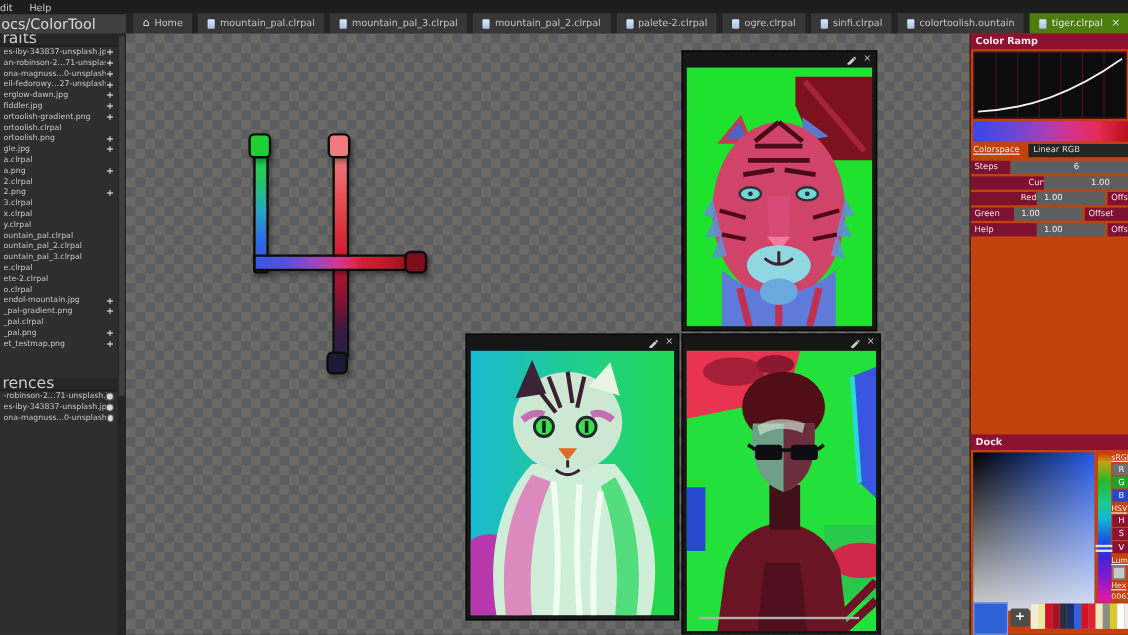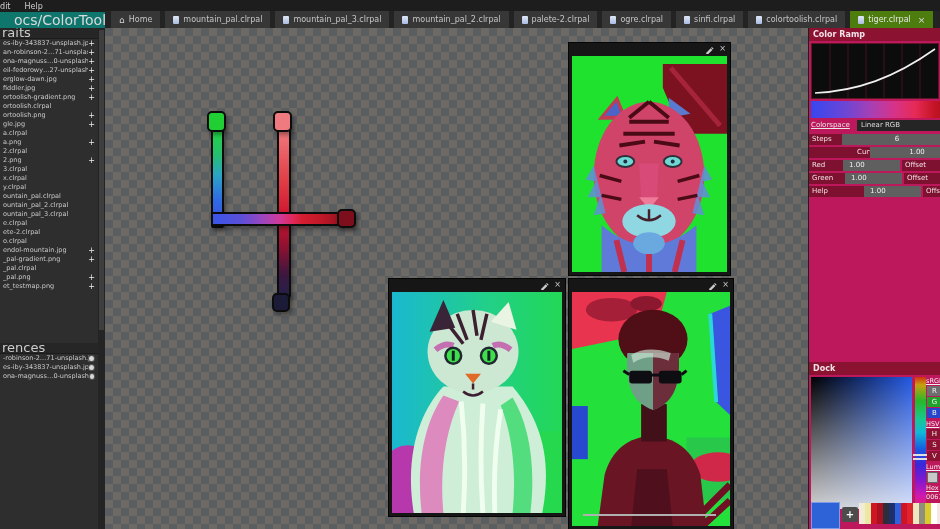--- a/index.html
+++ b/index.html
@@ -19,22 +19,22 @@
   .tab{display:flex;align-items:center;gap:4px;background:#373737;color:#c6c6c6;
        font-size:8px;padding:0 8px;white-space:nowrap;}
   .tab.active{background:#4d7c0f;color:#e8e8e8;}
   .tab-ico.home{font-size:9px;color:#d8d8d8;line-height:8px;}
   .tab-ico.file{width:6px;height:8px;background:linear-gradient(#dfe7f5,#aabde2);
                 border-radius:1px;display:inline-block;}
   .tab-close{margin-left:3px;font-size:9px;color:#dddddd;line-height:8px;}
 
   
   #sidebar{position:absolute;left:0;top:12px;width:105px;height:517px;background:#2e2e2e;}
-  .sb-title{height:16px;line-height:16px;background:#0f766e;color:#dadada;font-size:14px;
-            padding-left:14px;white-space:nowrap;overflow:hidden;}
+  .sb-title{height:16px;line-height:16px;background:#404040;color:#dadada;font-size:12px;
+            padding-left:1px;white-space:nowrap;overflow:hidden;}
   #sb-scrollbar{position:absolute;right:0;top:16px;width:7px;height:501px;background:#242424;}
   #sb-scrollbar .thumb{position:absolute;left:1px;top:2px;width:5px;height:300px;background:#3e3e3e;}
   #sb-sections{position:absolute;left:0;top:16px;width:98px;overflow:hidden;}
   .sb-sec{height:10px;line-height:10px;background:#262626;color:#cdcdcd;font-size:13px;
           padding-left:2px;border-bottom:1px solid #1c1c1c;}
   .sb-item{height:9px;line-height:9px;display:flex;align-items:center;color:#c9c9c9;
            font-size:6.5px;padding-left:3px;white-space:nowrap;}
   .sb-name{flex:1 1 auto;overflow:hidden;}
   .sb-plus{color:#eeeeee;font-size:8px;margin-right:3px;line-height:7px;}
   .sb-eye{width:5px;height:5px;border-radius:50%;background:#d8d8d8;margin-right:4px;
@@ -70,21 +70,21 @@
   .vicon{color:#cccccc;font-size:8px;line-height:8px;}
   .vicon svg{display:block;}
   .viewer-body{position:absolute;left:3px;top:13px;right:3px;bottom:3px;overflow:hidden;}
   .viewer-body svg{display:block;width:100%;height:100%;}
   #viewer-tiger{left:463px;top:14px;width:163px;height:234px;}
   #viewer-cat{left:283px;top:250px;width:178px;height:239px;}
   #viewer-man{left:463px;top:250px;width:166px;height:252px;}
   #man-scrollbar{position:absolute;left:14px;bottom:13px;width:133px;height:2px;background:#b0b0b0;}
 
   
-  #rpanel{position:absolute;left:808px;top:28px;width:132px;height:501px;background:#be185d;
+  #rpanel{position:absolute;left:808px;top:28px;width:132px;height:501px;background:#c2410c;
           border-left:1px solid #1e1e1e;box-sizing:border-box;}
   .panel-hdr{position:absolute;left:0;width:140px;height:13px;line-height:13px;background:#8c1232;
              color:#f3e2e8;font-size:8px;font-weight:bold;padding-left:4px;}
   #curve-box{position:absolute;left:2px;top:15px;width:128px;height:56px;background:#0c0c0c;
              border:1px solid #5c1626;box-sizing:border-box;}
   #ramp-gradient{position:absolute;left:2px;top:73px;width:134px;height:17px;
      background:linear-gradient(90deg,#3846ef,#6a46d6 25%,#a83fb4 45%,#d63389 62%,#e62a55 78%,#c41425 92%,#b01020);}
   .prow{position:absolute;left:0;height:11px;display:flex;align-items:stretch;font-size:7px;}
   .plabel{background:#7e1130;color:#f0e0e6;line-height:11px;padding-left:3px;box-sizing:border-box;}
   .pvalue{background:#5f5f5f;color:#f0f0f0;line-height:11px;box-sizing:border-box;}
@@ -150,21 +150,21 @@
       <div class="tab">
         <span class="tab-ico file"></span>
         <span>ogre.clrpal</span>
       </div>
       <div class="tab">
         <span class="tab-ico file"></span>
         <span>sinfi.clrpal</span>
       </div>
       <div class="tab">
         <span class="tab-ico file"></span>
-        <span>colortoolish.clrpal</span>
+        <span>colortoolish.ountain</span>
       </div>
       <div class="tab active">
         <span class="tab-ico file"></span>
         <span>tiger.clrpal</span>
         <span class="tab-close">×</span>
       </div>
     </div>
 
   <div id="sidebar">
     <div class="sb-title">ocs/ColorTool</div>
@@ -262,21 +262,21 @@
           <span class="sb-name">_pal.clrpal</span>
         </div>
         <div class="sb-item">
           <span class="sb-name">_pal.png</span>
           <span class="sb-plus">+</span>
         </div>
         <div class="sb-item">
           <span class="sb-name">et_testmap.png</span>
           <span class="sb-plus">+</span>
         </div>
-        <div class="sb-sec" style="margin-top: 52px;">rences</div>
+        <div class="sb-sec" style="margin-top: 24px;">rences</div>
         <div class="sb-item">
           <span class="sb-name">-robinson-2…71-unsplash.jpg</span>
           <span class="sb-eye"></span>
         </div>
         <div class="sb-item">
           <span class="sb-name">es-iby-343837-unsplash.jpg</span>
           <span class="sb-eye"></span>
         </div>
         <div class="sb-item">
           <span class="sb-name">ona-magnuss…0-unsplash.jpg</span>
@@ -435,21 +435,21 @@
       <span class="plabel" style="width:33px;">Steps</span>
       <span class="pvalue center" style="width:110px;">6</span>
     </div>
 
     <div class="prow" style="top:119px;">
       <span class="plabel" style="width:61px;padding-left:48px;">Curve</span>
       <span class="pvalue center" style="width:94px;">1.00</span>
     </div>
 
     <div class="prow" style="top:132px;">
-      <span class="plabel" style="width:34px;">Red</span>
+      <span class="plabel" style="width:55px;text-align:right;">Red</span>
       <span class="pvalue" style="width:57px;padding-left:6px;">1.00</span>
       <span class="plabel" style="width:40px;margin-left:2px;">Offset</span>
     </div>
     <div class="prow" style="top:145px;">
       <span class="plabel" style="width:36px;">Green</span>
       <span class="pvalue" style="width:57px;padding-left:6px;">1.00</span>
       <span class="plabel" style="width:40px;margin-left:2px;">Offset</span>
     </div>
     <div class="prow" style="top:158px;">
       <span class="plabel" style="width:55px;">Help</span>

